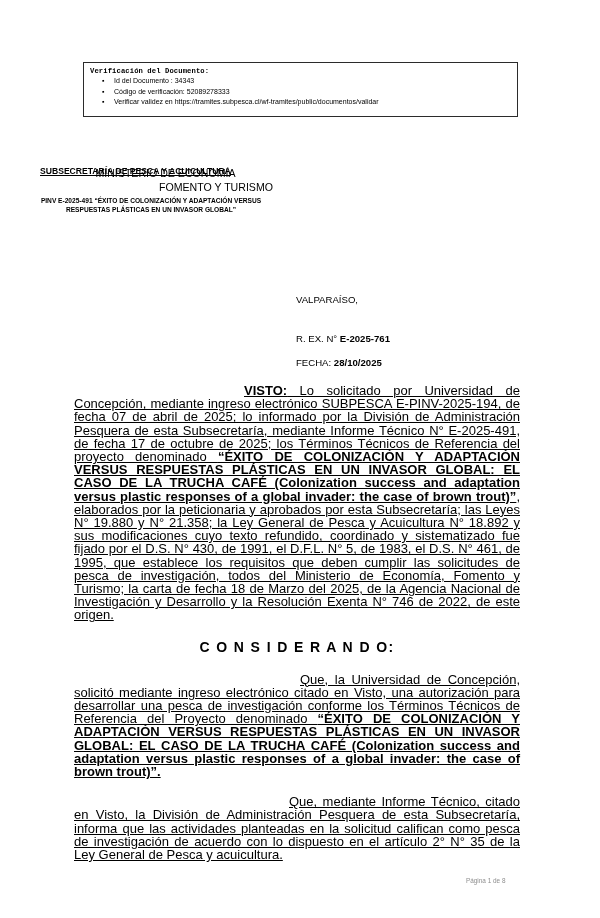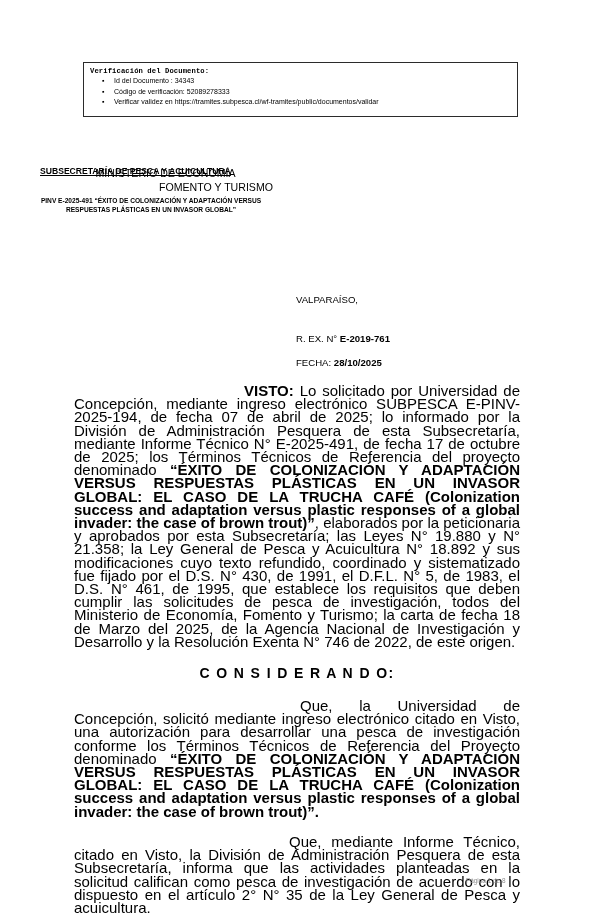--- a/index.html
+++ b/index.html
@@ -134,25 +134,26 @@
 
   
   .body-block {
     position: absolute;
     left: 74px;
     top: 384px;
     width: 446px;
   }
   p.just {
     margin: 0;
-    font-size: 15px;
+    font-size: 13px;
     line-height: 13.2px;
     text-align: justify;
     text-align-last: left;
     text-indent: 170px;
+    text-decoration: underline;
   }
   p.just b { font-weight: bold; }
 
   .considerando {
     margin: 17px 0 0 0;
     font-size: 14px;
     font-weight: bold;
     text-align: center;
     letter-spacing: 1.4px;
   }
@@ -202,21 +203,21 @@
   </div>
 
   <div class="subsec">SUBSECRETARÍA DE PESCA Y ACUICULTURA</div>
 
   <div class="projtitle">PINV E-2025-491 “ÉXITO DE COLONIZACIÓN Y ADAPTACIÓN VERSUS RESPUESTAS PLÁSTICAS EN UN INVASOR GLOBAL”</div>
 
 
   <div class="valparaiso">VALPARAÍSO,</div>
 
   <div class="rex">
-    <span>R. EX. N° </span><b>E-2019-761</b>
+    <span>R. EX. N° </span><b>E-2025-761</b>
   </div>
 
   <div class="fecha">
     <span>FECHA: </span><b>28/10/2025</b>
   </div>
 
   <div class="body-block">
 
     <p class="just"><b>VISTO:</b><span> Lo solicitado por Universidad de Concepción, mediante ingreso electrónico SUBPESCA E-PINV-2025-194, de fecha 07 de abril de 2025; lo informado por la División de Administración Pesquera de esta Subsecretaría, mediante Informe Técnico N° E-2025-491, de fecha 17 de octubre de 2025; los Términos Técnicos de Referencia del proyecto denominado </span><b>“ÉXITO DE COLONIZACIÓN Y ADAPTACIÓN VERSUS RESPUESTAS PLÁSTICAS EN UN INVASOR GLOBAL: EL CASO DE LA TRUCHA CAFÉ (Colonization success and adaptation versus plastic responses of a global invader: the case of brown trout)”</b><span>, elaborados por la peticionaria y aprobados por esta Subsecretaría; las Leyes N° 19.880 y N° 21.358; la Ley General de Pesca y Acuicultura N° 18.892 y sus modificaciones cuyo texto refundido, coordinado y sistematizado fue fijado por el D.S. N° 430, de 1991, el D.F.L. N° 5, de 1983, el D.S. N° 461, de 1995, que establece los requisitos que deben cumplir las solicitudes de pesca de investigación, todos del Ministerio de Economía, Fomento y Turismo; la carta de fecha 18 de Marzo del 2025, de la Agencia Nacional de Investigación y Desarrollo y la Resolución Exenta N° 746 de 2022, de este origen.</span></p>
 

